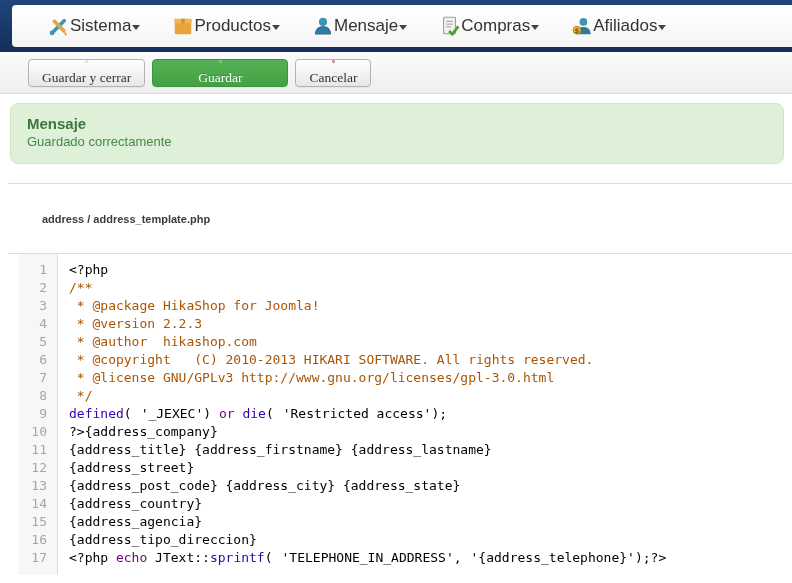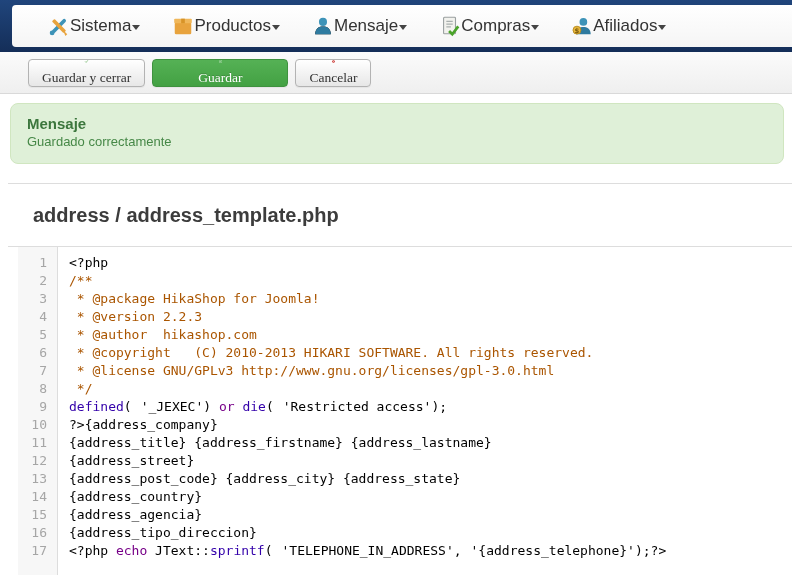--- a/index.html
+++ b/index.html
@@ -62,22 +62,22 @@
     padding:10px 16px 12px 16px;
   }
   .msg-title{color:#3c763d;font-weight:bold;font-size:15px;line-height:19px;}
   .msg-text{color:#468847;font-size:13px;line-height:18px;}
 
   
   .file-section{
     margin:19px 0 0 8px;border-top:1px solid #ddd;border-bottom:1px solid #ddd;
   }
   .file-title{
-    margin:8px;padding:12px 0 11px 17px;
-    font-size:20px;font-weight:bold;color:#3c3c3c;
+    margin:17px;padding:12px 0 11px 17px;
+    font-size:11px;font-weight:bold;color:#3c3c3c;
   }
 
   
   .editor{
     flex:1 1 auto;position:relative;overflow:hidden;
     font-family:"DejaVu Sans Mono", monospace;font-size:13px;
   }
   .gutter-bg{
     position:absolute;left:18px;top:0;bottom:8px;width:39px;
     background:#f7f7f7;border-right:1px solid #ddd;

